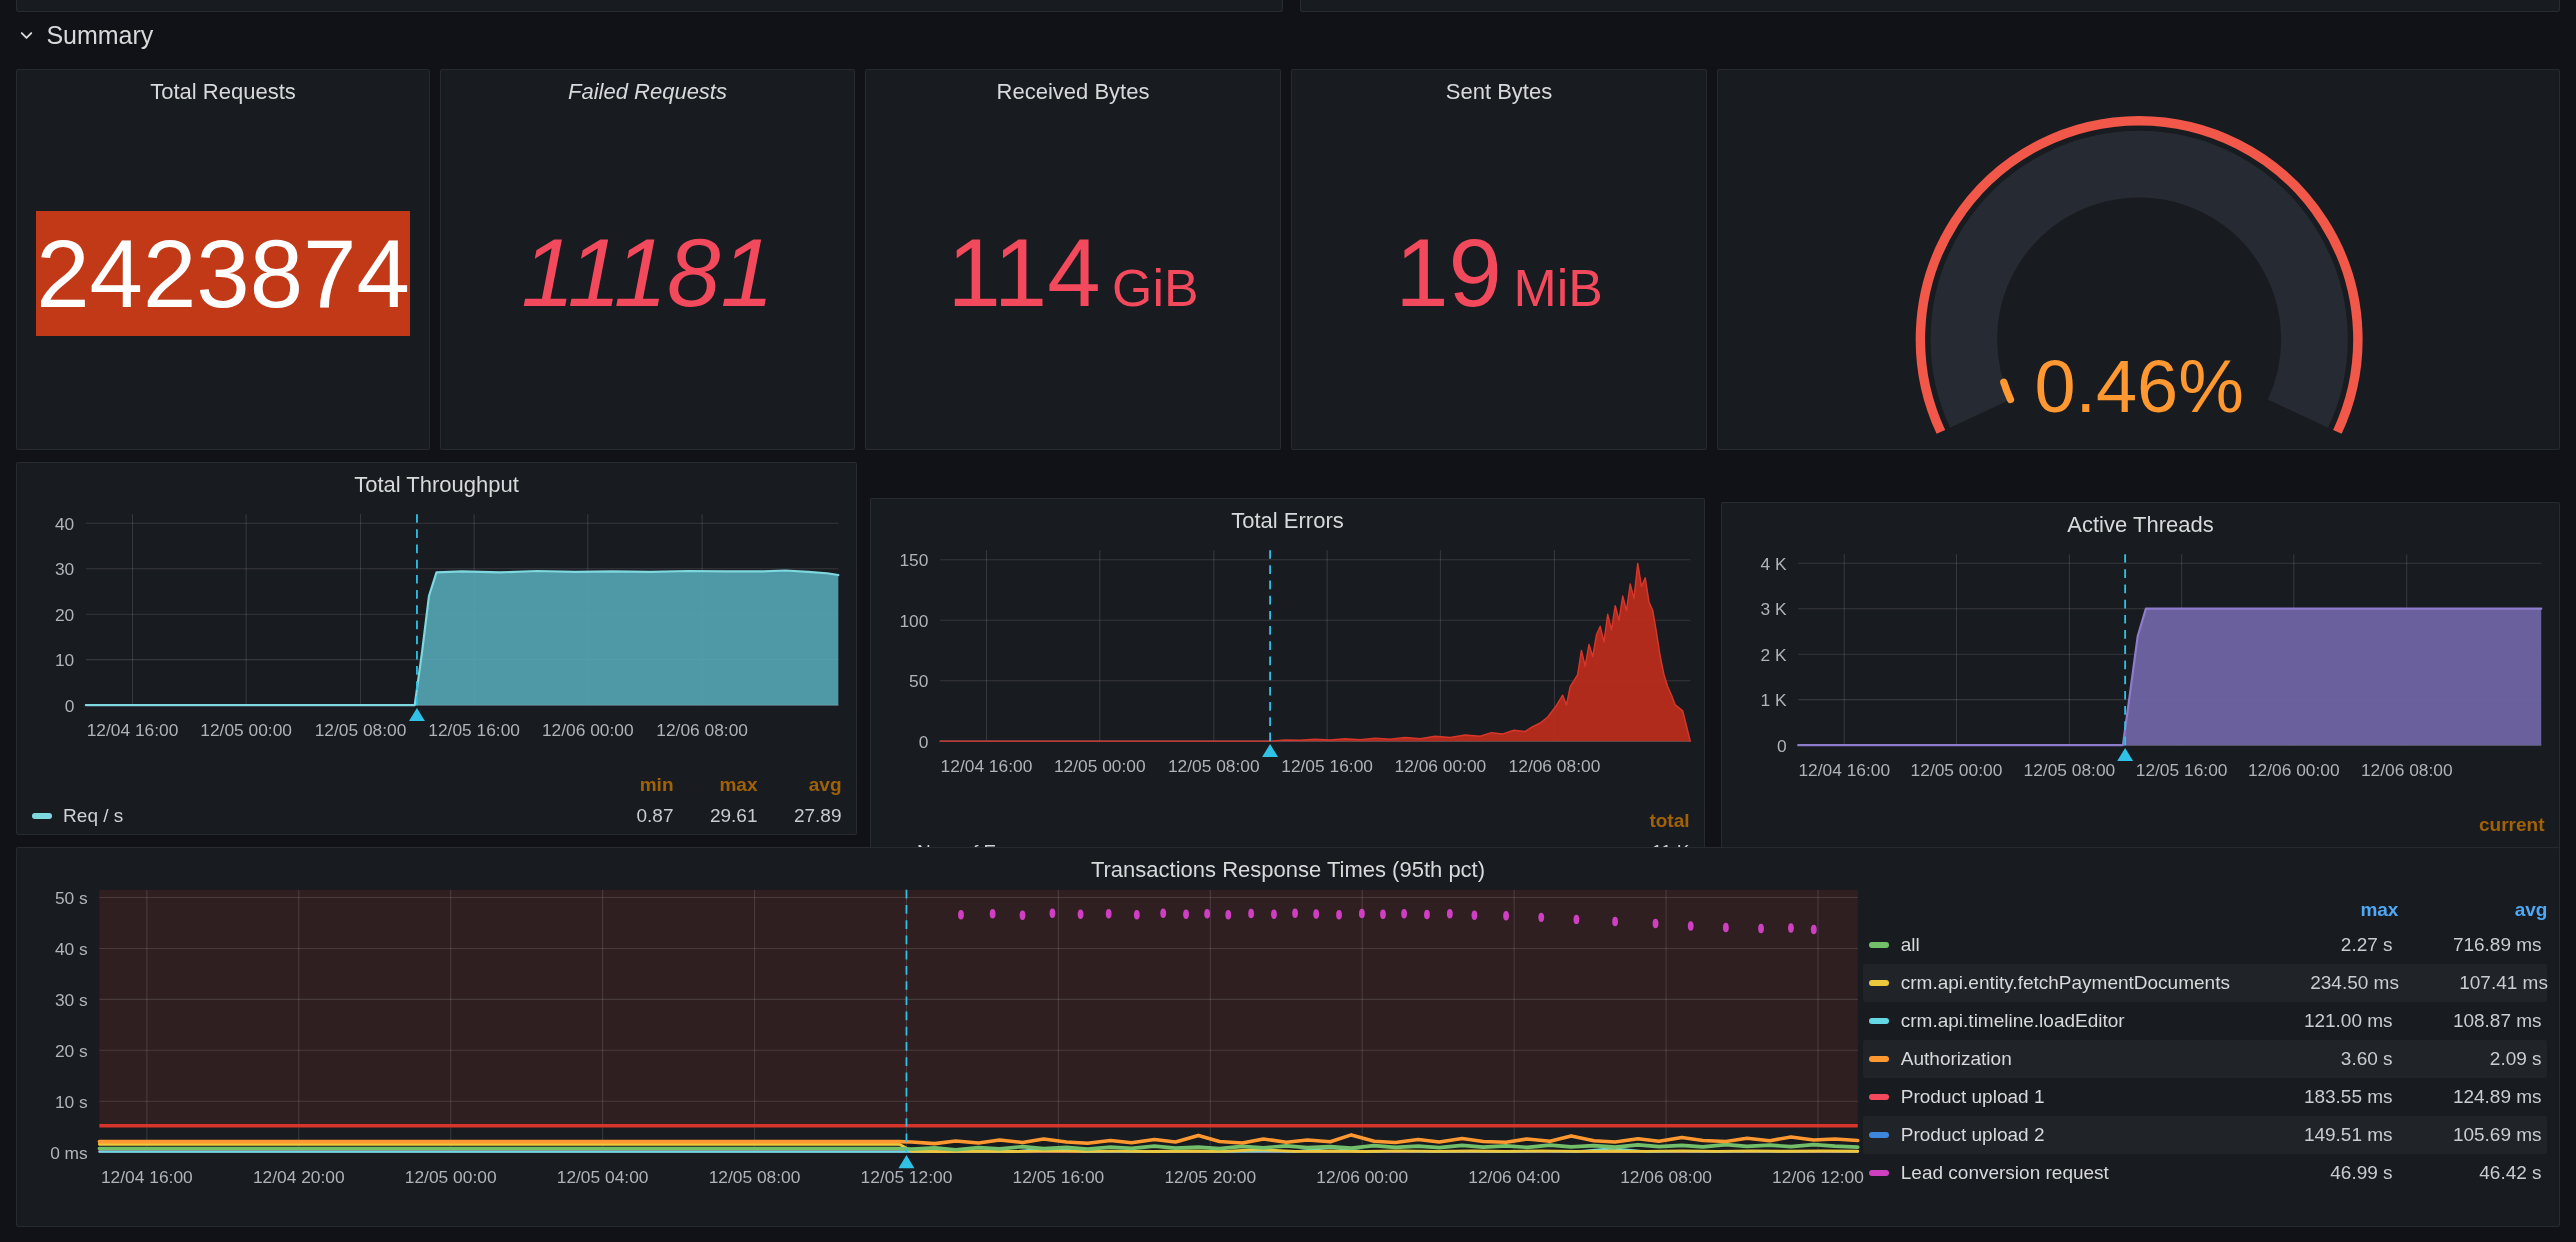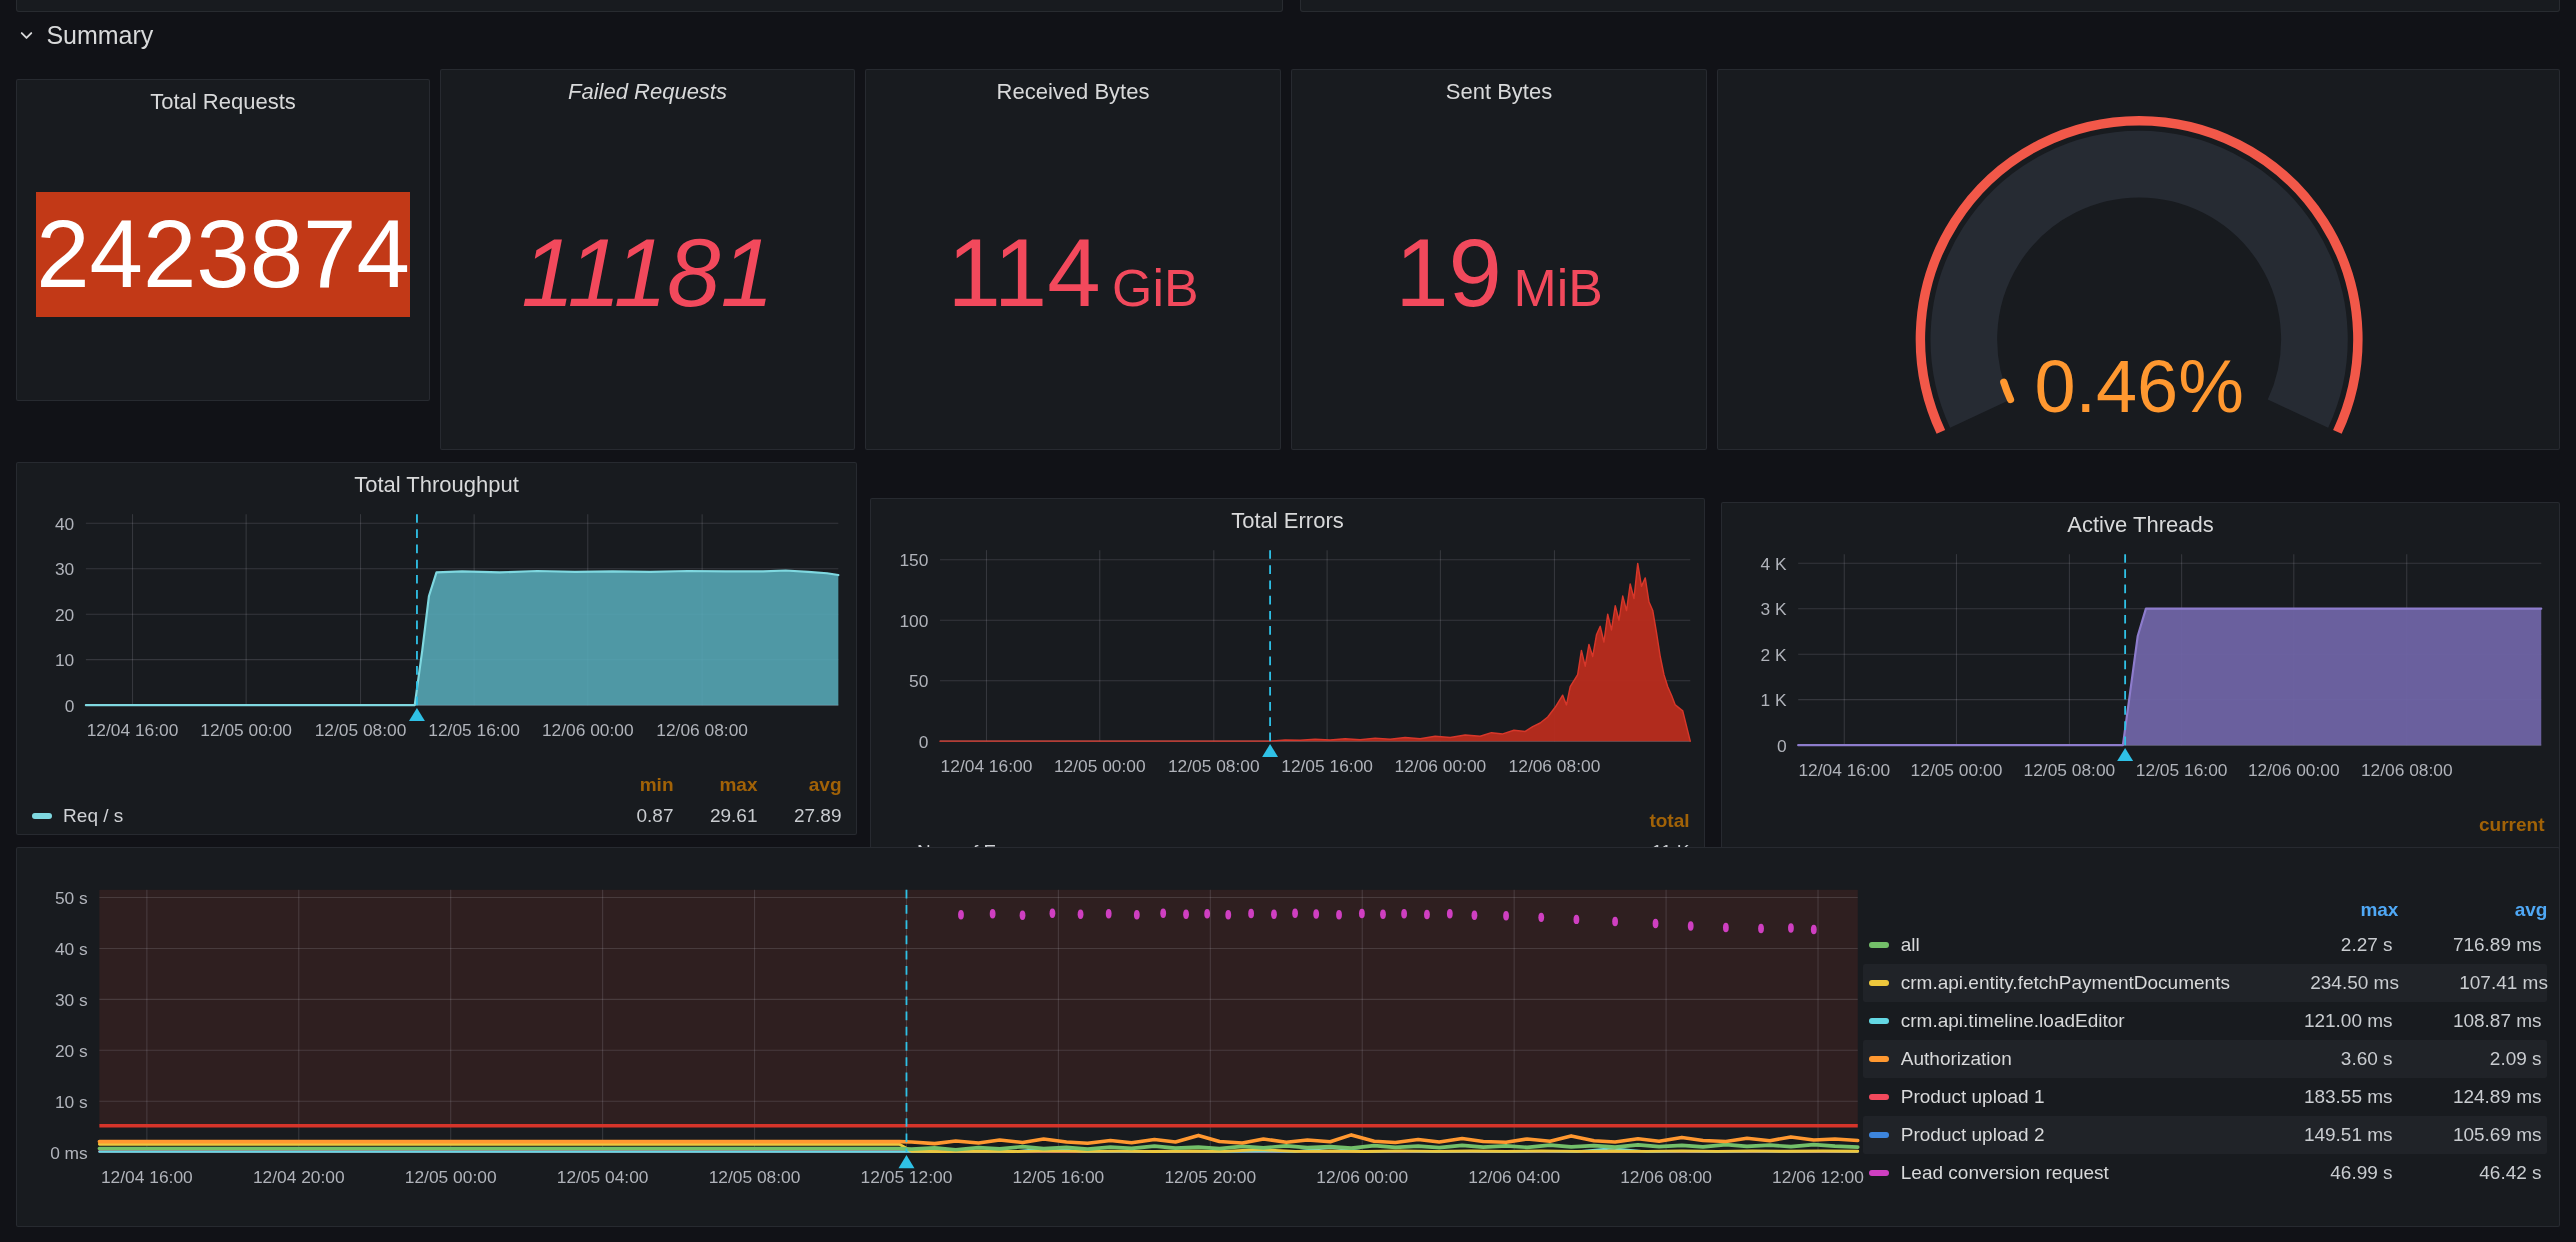--- a/index.html
+++ b/index.html
@@ -75,21 +75,21 @@
 
 <div class="section-header">
   <span style="display:flex;">
     <svg width="19" height="19" viewBox="0 0 24 24" fill="none" stroke="#d8d9da" stroke-width="2.4" stroke-linecap="round" stroke-linejoin="round">
         <polyline points="6,9 12,15 18,9"></polyline>
       </svg>
   </span>
   <span class="section-title">Summary</span>
 </div>
 
-<div class="panel" style="left:16px;top:79px;width:414px;height:322px;">
+<div class="panel" style="left:16px;top:69px;width:414px;height:381px;">
   <div class="panel-title">Total Requests</div>
   <div class="stat-body">
     <div class="stat-badge">2423874</div>
   </div>
 </div>
 <div class="panel" style="left:440px;top:69px;width:415px;height:381px;font-style:italic;">
   <div class="panel-title">Failed Requests</div>
   <div class="stat-body">
     <div class="stat-value">11181</div>
   </div>
@@ -261,20 +261,21 @@
         <span>Threads</span>
       </span>
       <span class="lg-vals">
         <span class="lg-val" style="width:96px">3 K</span>
       </span>
     </div>
   </div>
 </div>
 
 <div class="panel" style="left:16px;top:847px;width:2544px;height:380px;">
+  <div class="panel-title">Transactions Response Times (95th pct)</div>
   <div class="chart-box" style="left:7.2px;top:36px;width:1841px;height:319px;">
       <svg viewBox="0 0 2540 440" width="1841" height="319">
         <rect x="104" y="8" width="2426" height="325.4485436893204" fill="rgba(235,60,50,0.11)"></rect>
         <line x1="104" y1="370" x2="2530" y2="370" stroke="rgba(204,204,220,0.16)" stroke-width="1.5"></line>
         <text x="88" y="379" fill="#b0b3ba" font-size="24" text-anchor="end">0 ms</text>
         <line x1="104" y1="299.70873786407765" x2="2530" y2="299.70873786407765" stroke="rgba(204,204,220,0.16)" stroke-width="1.5"></line>
         <text x="88" y="308.70873786407765" fill="#b0b3ba" font-size="24" text-anchor="end">10 s</text>
         <line x1="104" y1="229.41747572815532" x2="2530" y2="229.41747572815532" stroke="rgba(204,204,220,0.16)" stroke-width="1.5"></line>
         <text x="88" y="238.41747572815532" fill="#b0b3ba" font-size="24" text-anchor="end">20 s</text>
         <line x1="104" y1="159.12621359223303" x2="2530" y2="159.12621359223303" stroke="rgba(204,204,220,0.16)" stroke-width="1.5"></line>

